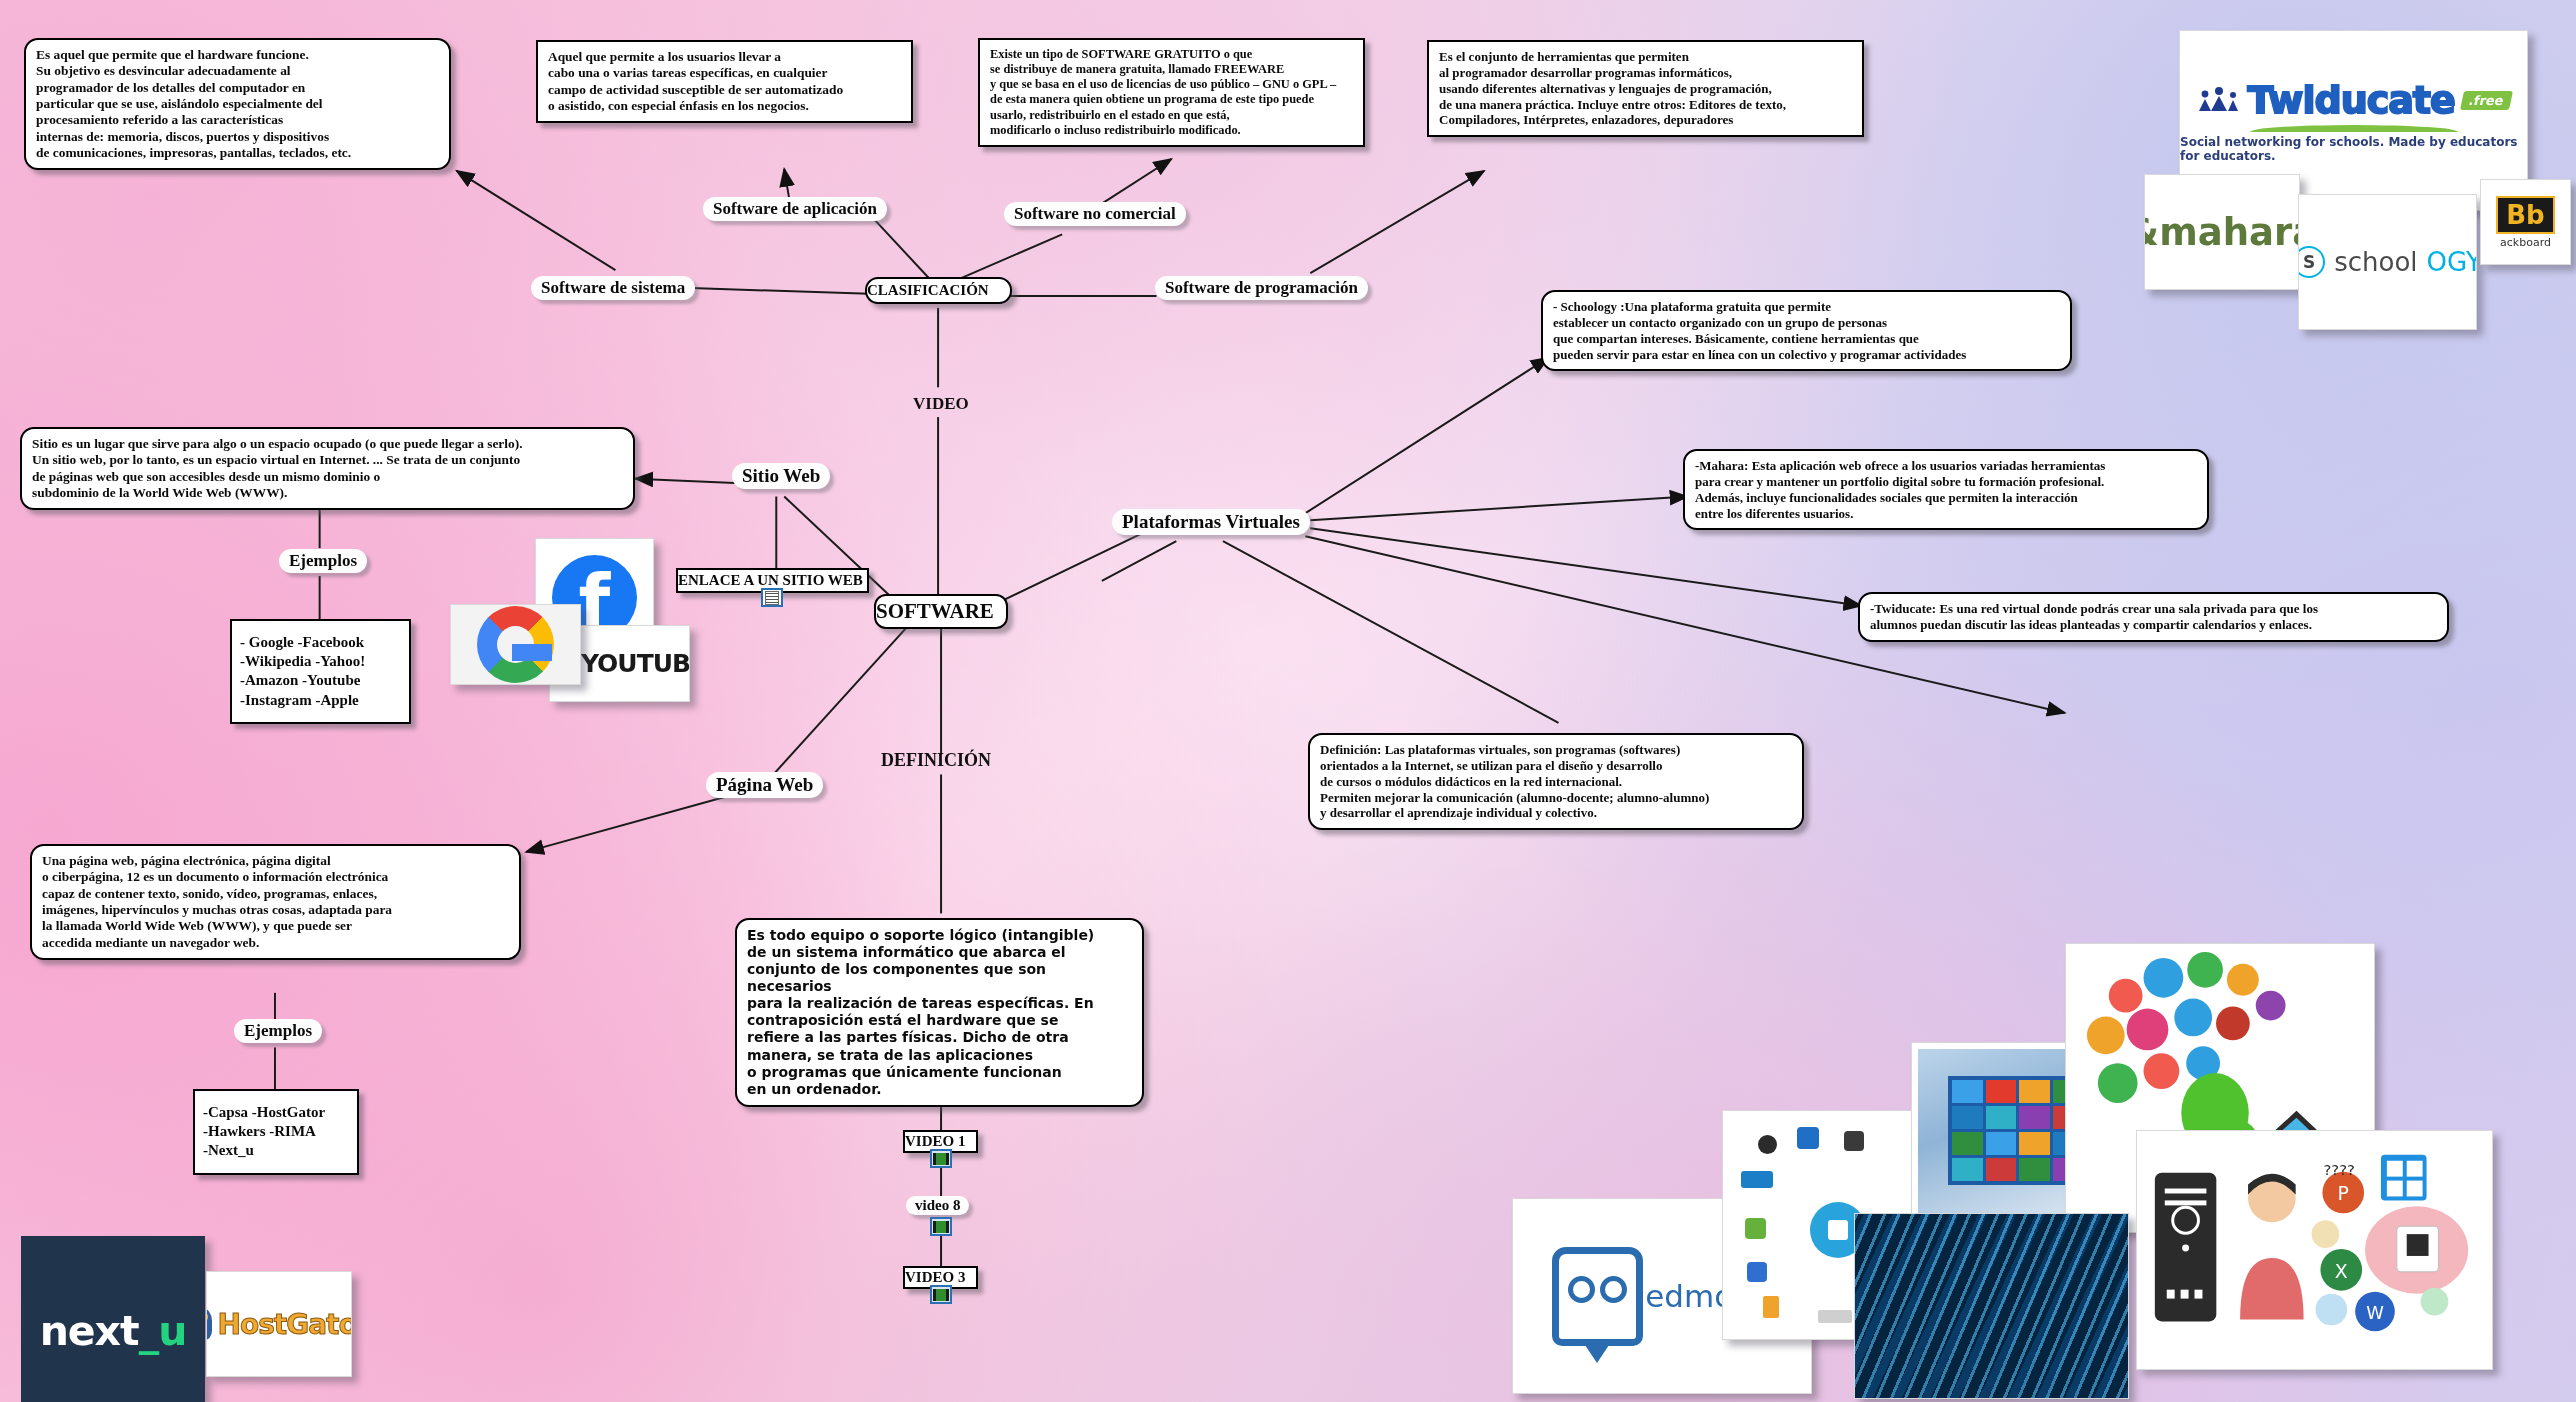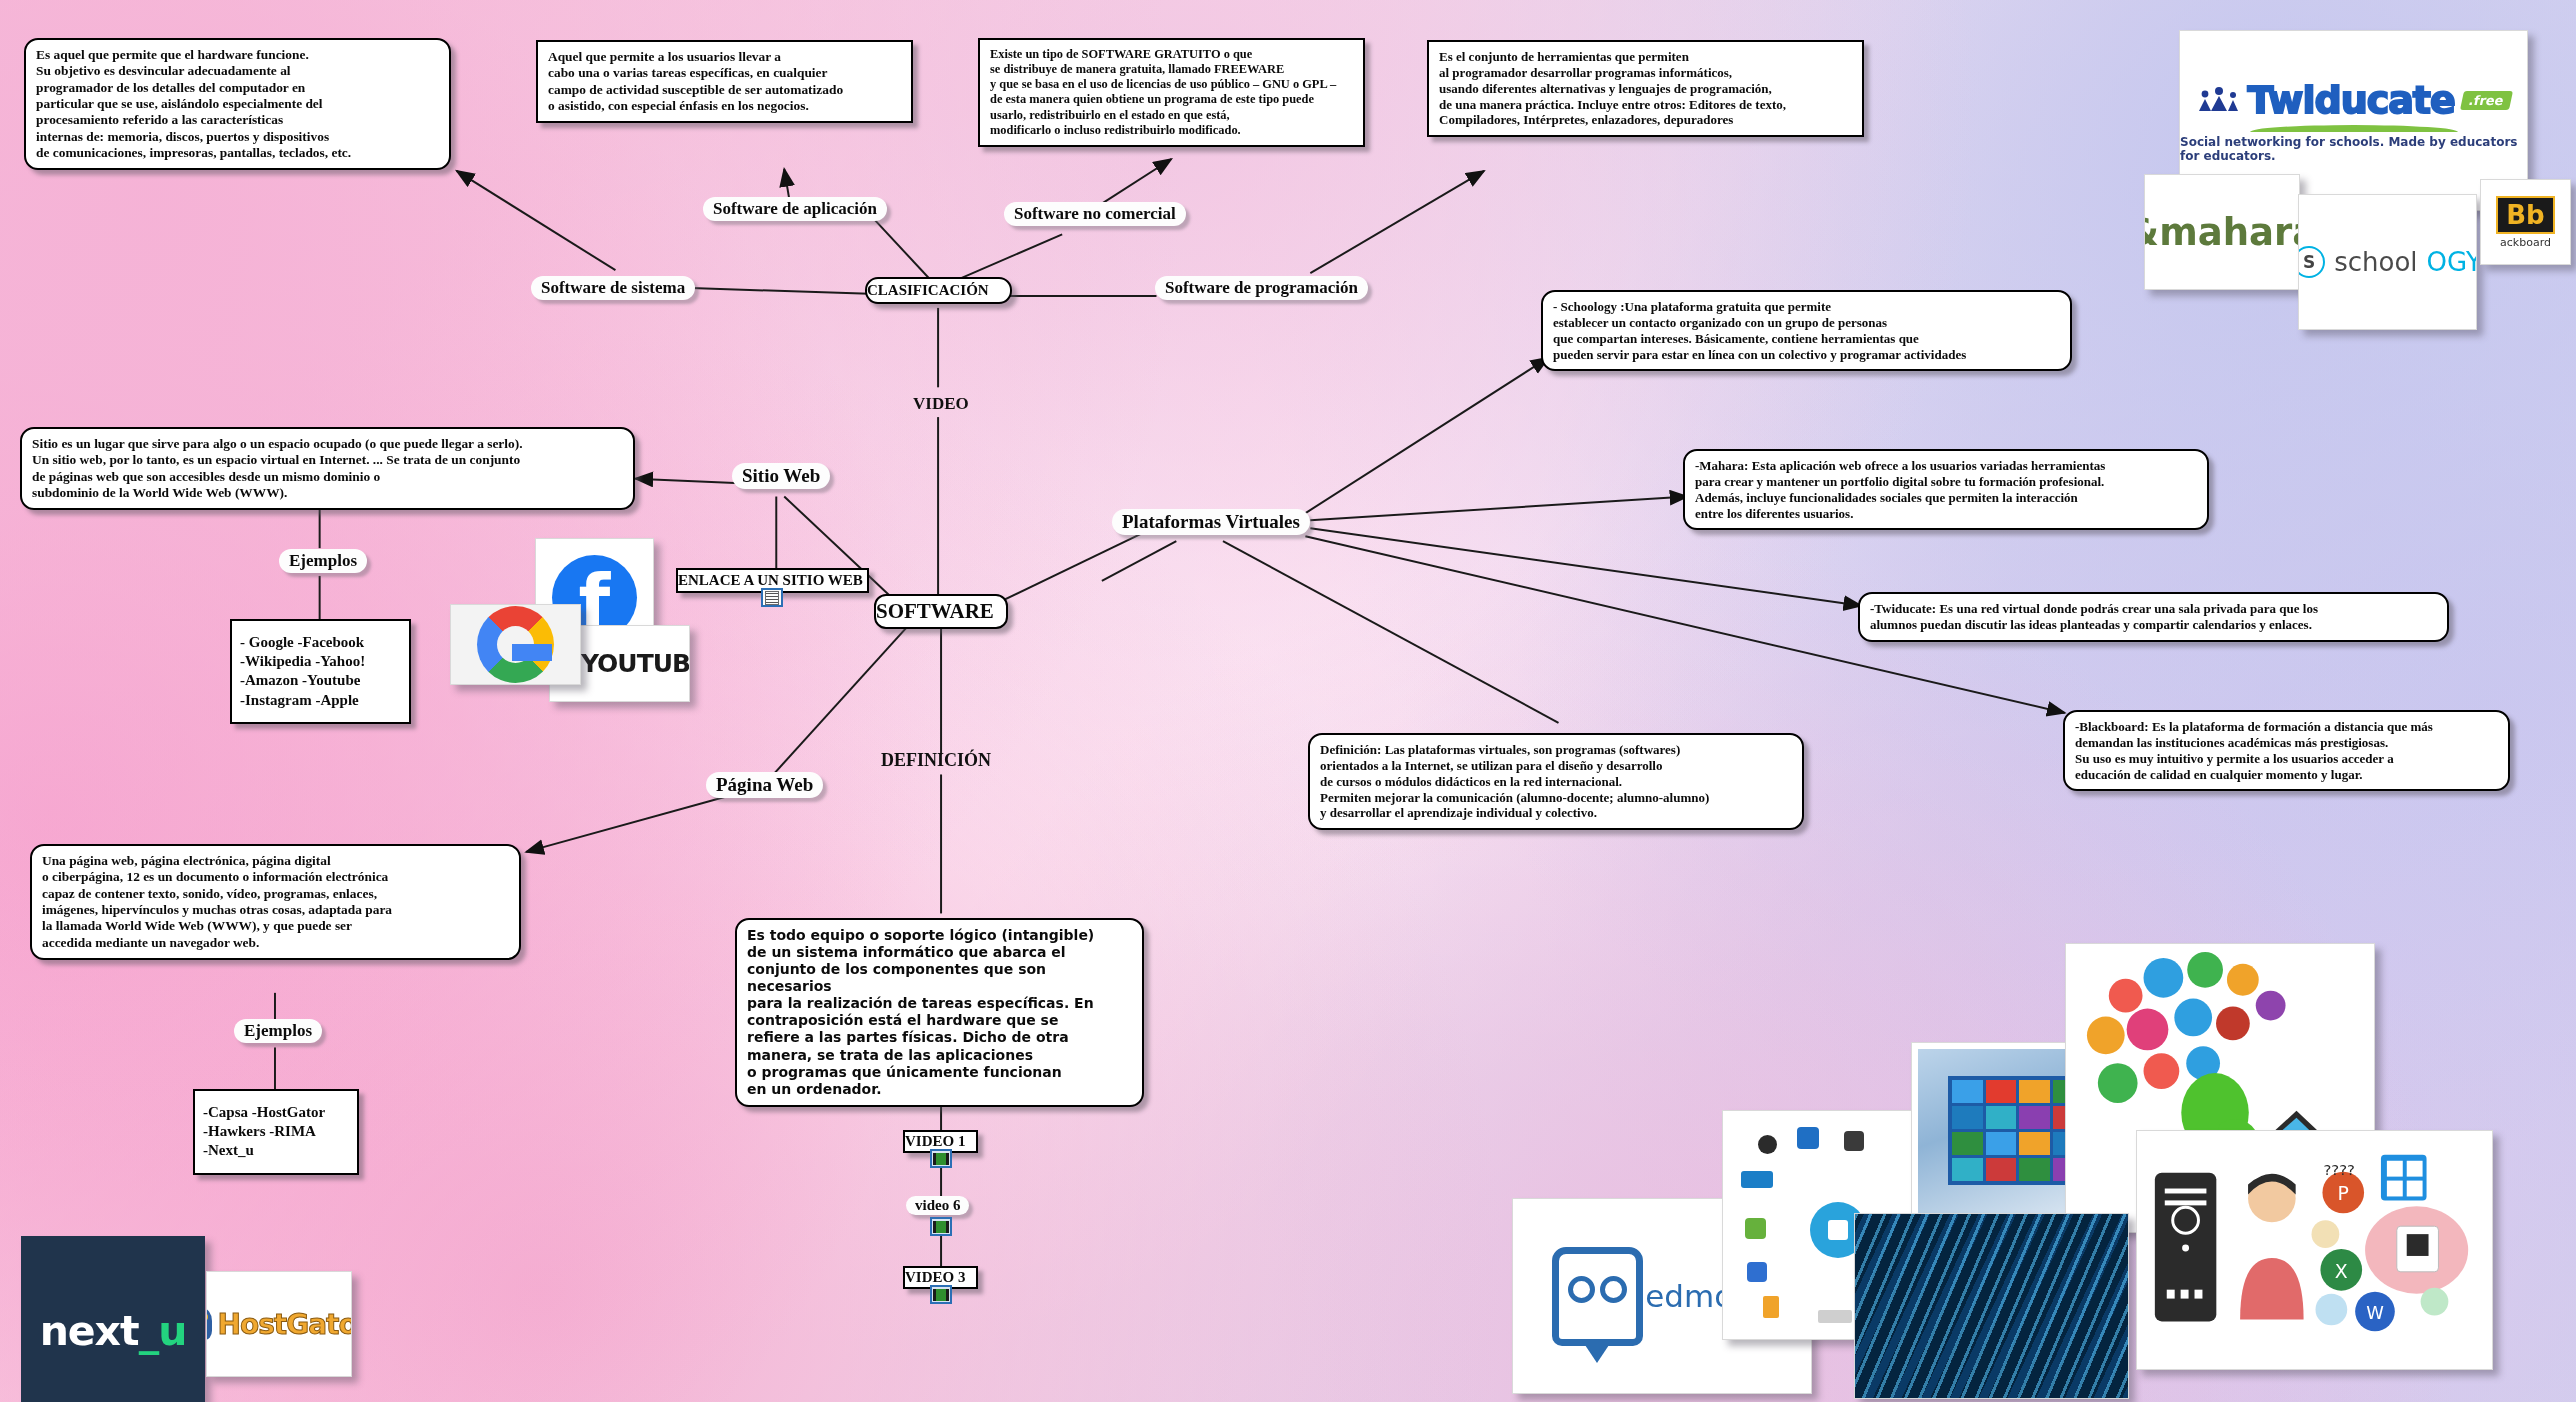--- a/index.html
+++ b/index.html
@@ -298,26 +298,20 @@
 para crear y mantener un portfolio digital sobre tu formación profesional.
 Además, incluye funcionalidades sociales que permiten la interacción
 entre los diferentes usuarios.</span>
   </div>
 
   <div class="node round para" style="left:1858px;top:592px;width:591px;font-size:13px;">
     <span style="white-space:pre-line;">-Twiducate: Es una red virtual donde podrás crear una sala privada para que los
 alumnos puedan discutir las ideas planteadas y compartir calendarios y enlaces.</span>
   </div>
 
-  <div class="node round para" style="left:2063px;top:710px;width:447px;font-size:13px;">
-    <span style="white-space:pre-line;">-Blackboard: Es la plataforma de formación a distancia que más
-demandan las instituciones académicas más prestigiosas.
-Su uso es muy intuitivo y permite a los usuarios acceder a
-educación de calidad en cualquier momento y lugar.</span>
-  </div>
 
   <div class="node round" style="left:865px;top:277px;width:147px;padding:3px 0;font-size:15px;border-radius:13px;">
     <span>CLASIFICACIÓN</span>
   </div>
 
   <div class="label" style="left:531px;top:276px;font-size:17px;">
     <span>Software de sistema</span>
   </div>
 
   <div class="label" style="left:703px;top:197px;font-size:17px;">
@@ -385,21 +379,21 @@
   </div>
 
   <div class="node plain" style="left:903px;top:1130px;width:75px;padding:1px 0;font-size:15px;">
     <span>VIDEO 1</span>
   </div>
   <div class="vid-icon" style="left:930px;top:1149px;">
       <i></i>
     </div>
 
   <div class="label" style="left:906px;top:1196px;font-size:15px;padding:1px 9px;">
-    <span>video 6</span>
+    <span>video 8</span>
   </div>
   <div class="vid-icon" style="left:930px;top:1217px;">
       <i></i>
     </div>
 
   <div class="node plain" style="left:903px;top:1266px;width:75px;padding:1px 0;font-size:15px;">
     <span>VIDEO 3</span>
   </div>
   <div class="vid-icon" style="left:930px;top:1285px;">
       <i></i>

